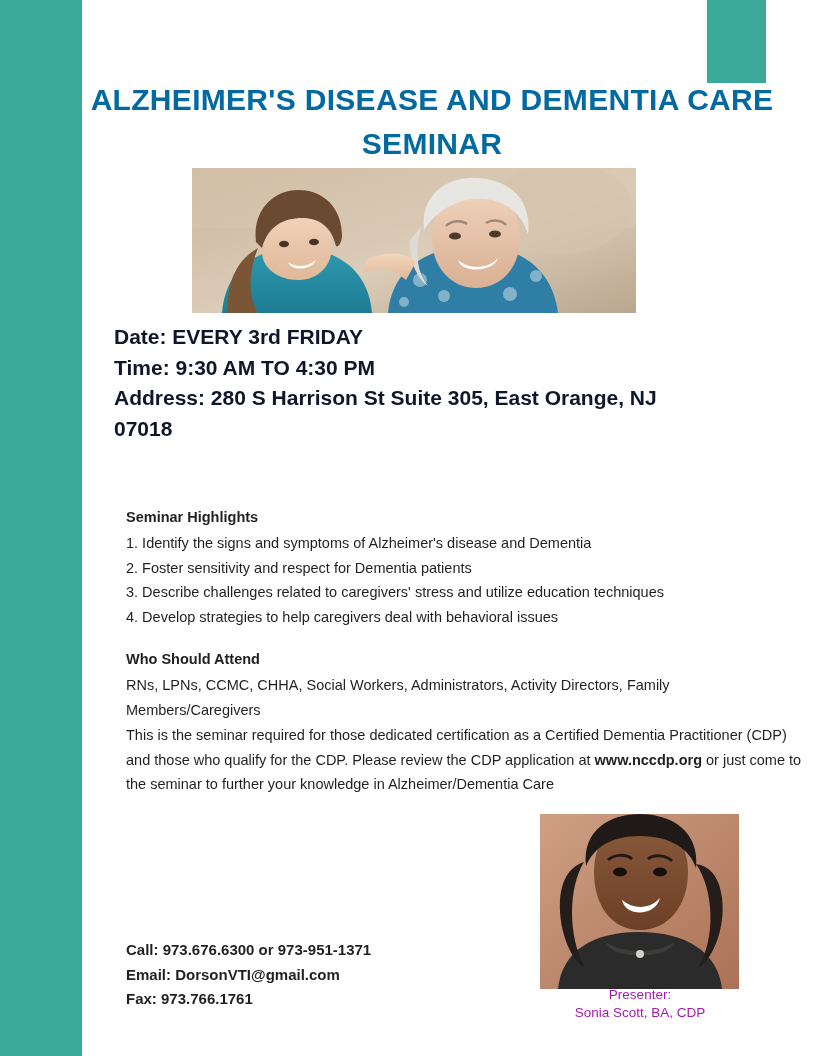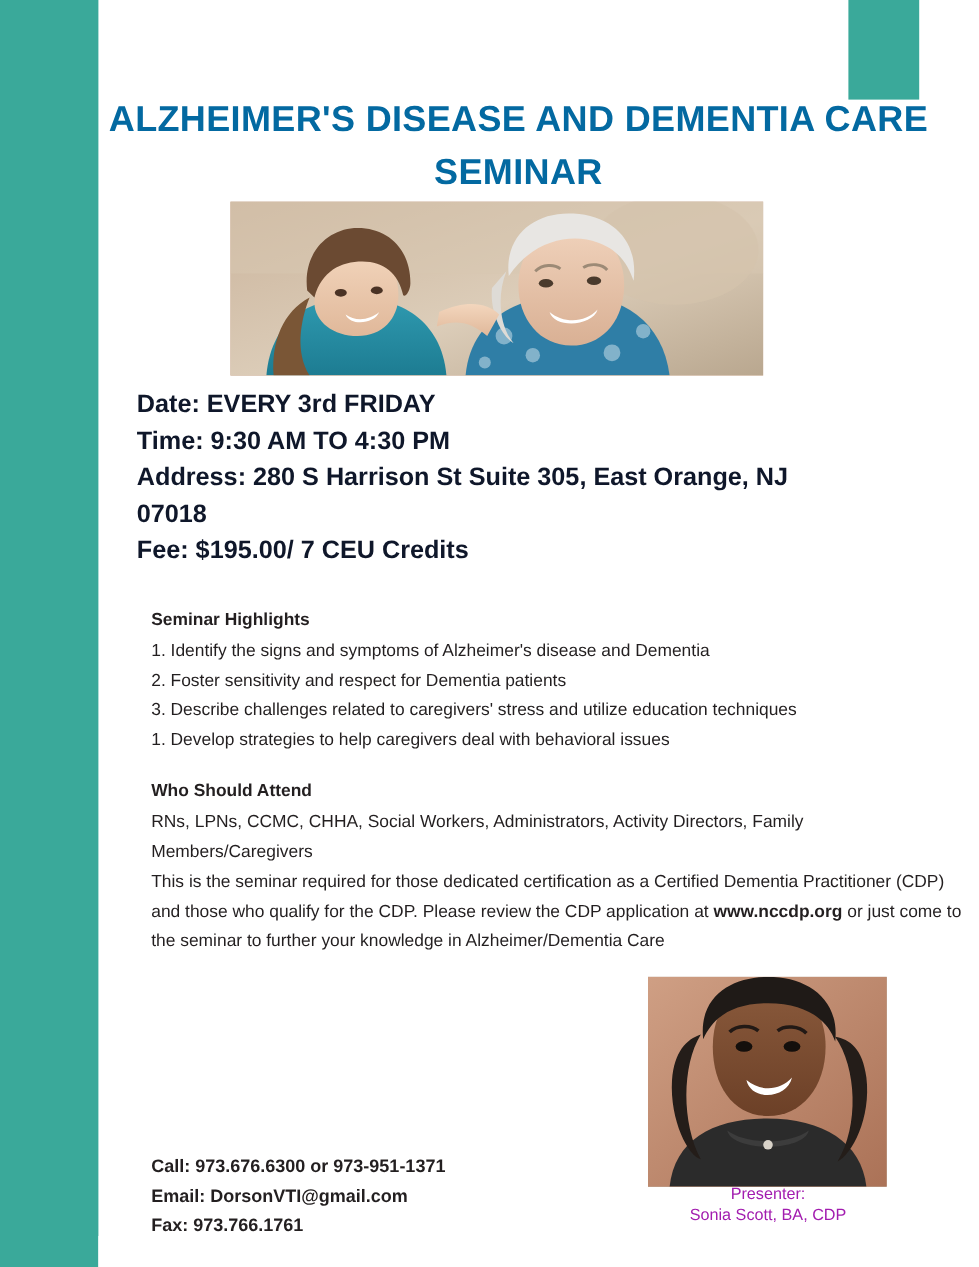--- a/index.html
+++ b/index.html
@@ -122,21 +122,20 @@
     top: 828px;
     width: 420px;
   }
 
   #contact {
     top: 938px;
     width: 420px;
     font-size: 15px;
     font-weight: bold;
     line-height: 24.5px;
-    margin-top: 23px;
   }
 
   .presenter-photo {
     position: absolute;
     left: 458px;
     top: 814px;
     width: 199px;
     height: 175px;
     overflow: hidden;
     background: #b08d75;
@@ -213,30 +212,29 @@
       <path d="M294 55 C300 51 310 52 314 57" stroke="#9c8a76" stroke-width="2.4" fill="none"></path>
       <path d="M266 92 C278 102 296 101 306 90 C302 104 270 106 266 92 Z" fill="#ffffff"></path>
       <path d="M174 92 C196 82 214 84 224 94 L214 112 C200 100 188 98 172 104 Z" fill="url(#skin)"></path>
     </svg>
   </div>
 
   <div class="facts">
     <div>Date: EVERY 3rd FRIDAY</div>
     <div>Time: 9:30 AM TO 4:30 PM</div>
     <div>Address: 280 S Harrison St Suite 305, East Orange, NJ 07018</div>
-    <div>Fee: $195.00/ 7 CEU Credits</div>
   </div>
 
   <div class="section" id="highlights">
     <h3>Seminar Highlights</h3>
     <ul class="list">
       <li>1. Identify the signs and symptoms of Alzheimer's disease and Dementia</li>
       <li>2. Foster sensitivity and respect for Dementia patients</li>
       <li>3. Describe challenges related to caregivers' stress and utilize education techniques</li>
-      <li>1. Develop strategies to help caregivers deal with behavioral issues</li>
+      <li>4. Develop strategies to help caregivers deal with behavioral issues</li>
     </ul>
   </div>
 
   <div class="section" id="attend">
     <h3>Who Should Attend</h3>
     <p>RNs, LPNs, CCMC, CHHA, Social Workers, Administrators, Activity Directors, Family Members/Caregivers</p>
     <p class="para"><span>This is the seminar required for those dedicated certification as a Certified Dementia Practitioner (CDP)  and those who qualify for the CDP. Please review the CDP application at </span><span class="link-bold">www.nccdp.org</span><span> or just come to the seminar to further your knowledge in Alzheimer/Dementia Care</span></p>
   </div>
 
 

